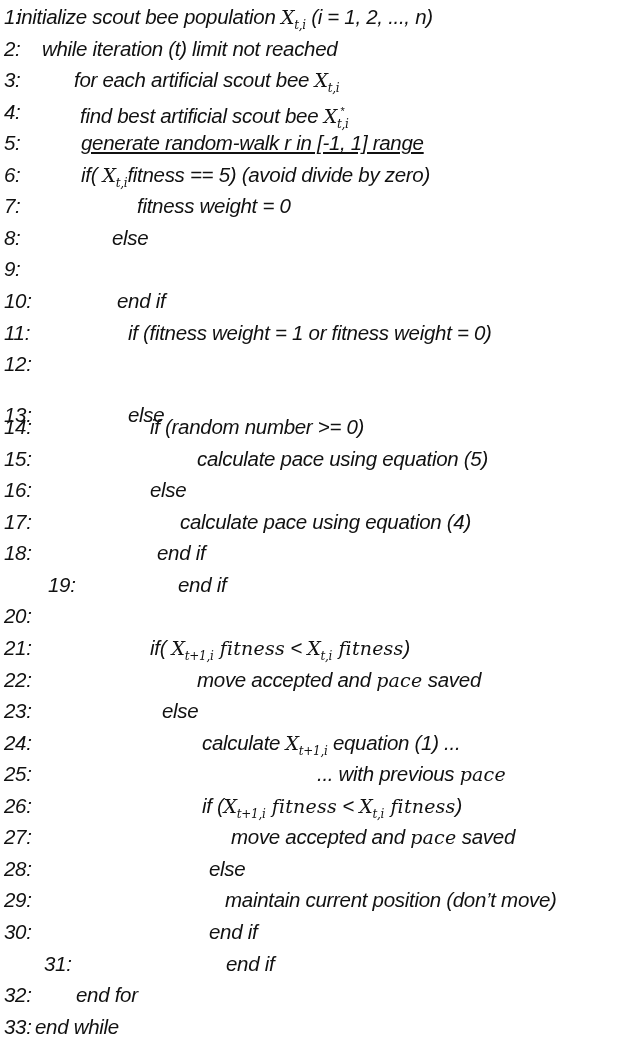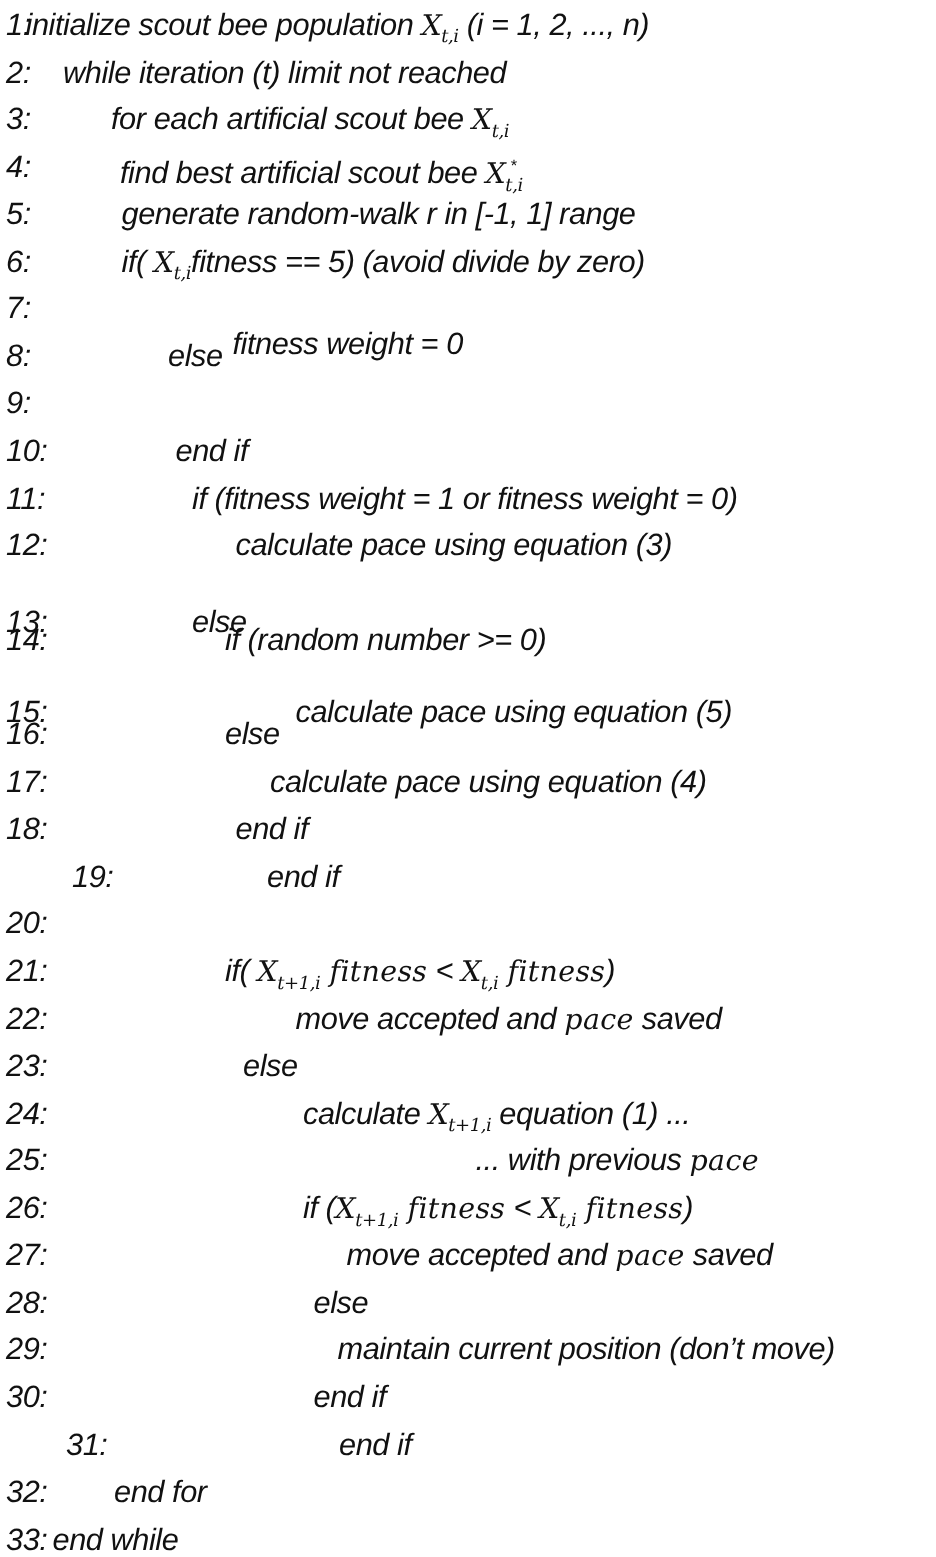--- a/index.html
+++ b/index.html
@@ -29,58 +29,57 @@
     <div class="line" style="top: 64.1px;">
       <span class="num">3:</span>
       <span class="body" style="left: 74px;"><span>for each artificial scout bee </span><span class="m">X</span><span class="sub">t,i</span></span>
     </div>
     <div class="line" style="top: 95.65px;">
       <span class="num">4:</span>
       <span class="body" style="left: 80px;"><span>find best artificial scout bee </span><span class="m">X</span><span class="sub">t,i</span><span class="sup">*</span></span>
     </div>
     <div class="line" style="top: 127.2px;">
       <span class="num">5:</span>
-      <span class="body" style="left: 81px;"><span>generate random-walk r in [-1, 1] range</span></span>
+      <span class="body" style="left: 81px; text-decoration: underline;"><span>generate random-walk r in [-1, 1] range</span></span>
     </div>
     <div class="line" style="top: 158.75px;">
       <span class="num">6:</span>
       <span class="body" style="left: 81px;"><span>if( </span><span class="m">X</span><span class="sub">t,i</span><span>fitness == 5) (avoid divide by zero)</span></span>
     </div>
     <div class="line" style="top: 190.3px;">
       <span class="num">7:</span>
-      <span class="body" style="left: 155px; margin-top: 24px;"><span>fitness weight = 0</span></span>
+      <span class="body" style="left: 137px;"><span>fitness weight = 0</span></span>
     </div>
     <div class="line" style="top: 221.85px;">
       <span class="num">8:</span>
       <span class="body" style="left: 112px;"><span>else</span></span>
     </div>
     <div class="line" style="top: 253.4px;">
       <span class="num">9:</span>
     </div>
     <div class="line" style="top: 284.95px; padding-left: 36px;">
       <span class="num">10:</span>
       <span class="body" style="left: 117px;"><span>end if</span></span>
     </div>
     <div class="line" style="top: 316.5px;">
       <span class="num">11:</span>
       <span class="body" style="left: 128px;"><span>if (fitness weight = 1 or fitness weight = 0)</span></span>
     </div>
     <div class="line" style="top: 348.05px;">
       <span class="num">12:</span>
-      <span class="body" style="left: 157px;"><span>calculate pace using equation (3)</span></span>
     </div>
     <div class="line" style="top: 399px;">
       <span class="num">13:</span>
       <span class="body" style="left: 128px;"><span>else</span></span>
     </div>
     <div class="line" style="top: 411.15px;">
       <span class="num">14:</span>
       <span class="body" style="left: 150px;"><span>if (random number &gt;= 0)</span></span>
     </div>
-    <div class="line" style="top: 442.7px; margin-top: 16px;">
+    <div class="line" style="top: 442.7px;">
       <span class="num">15:</span>
       <span class="body" style="left: 197px;"><span>calculate pace using equation (5)</span></span>
     </div>
     <div class="line" style="top: 474.25px;">
       <span class="num">16:</span>
       <span class="body" style="left: 150px;"><span>else</span></span>
     </div>
     <div class="line" style="top: 505.8px;">
       <span class="num">17:</span>
       <span class="body" style="left: 180px;"><span>calculate pace using equation (4)</span></span>

